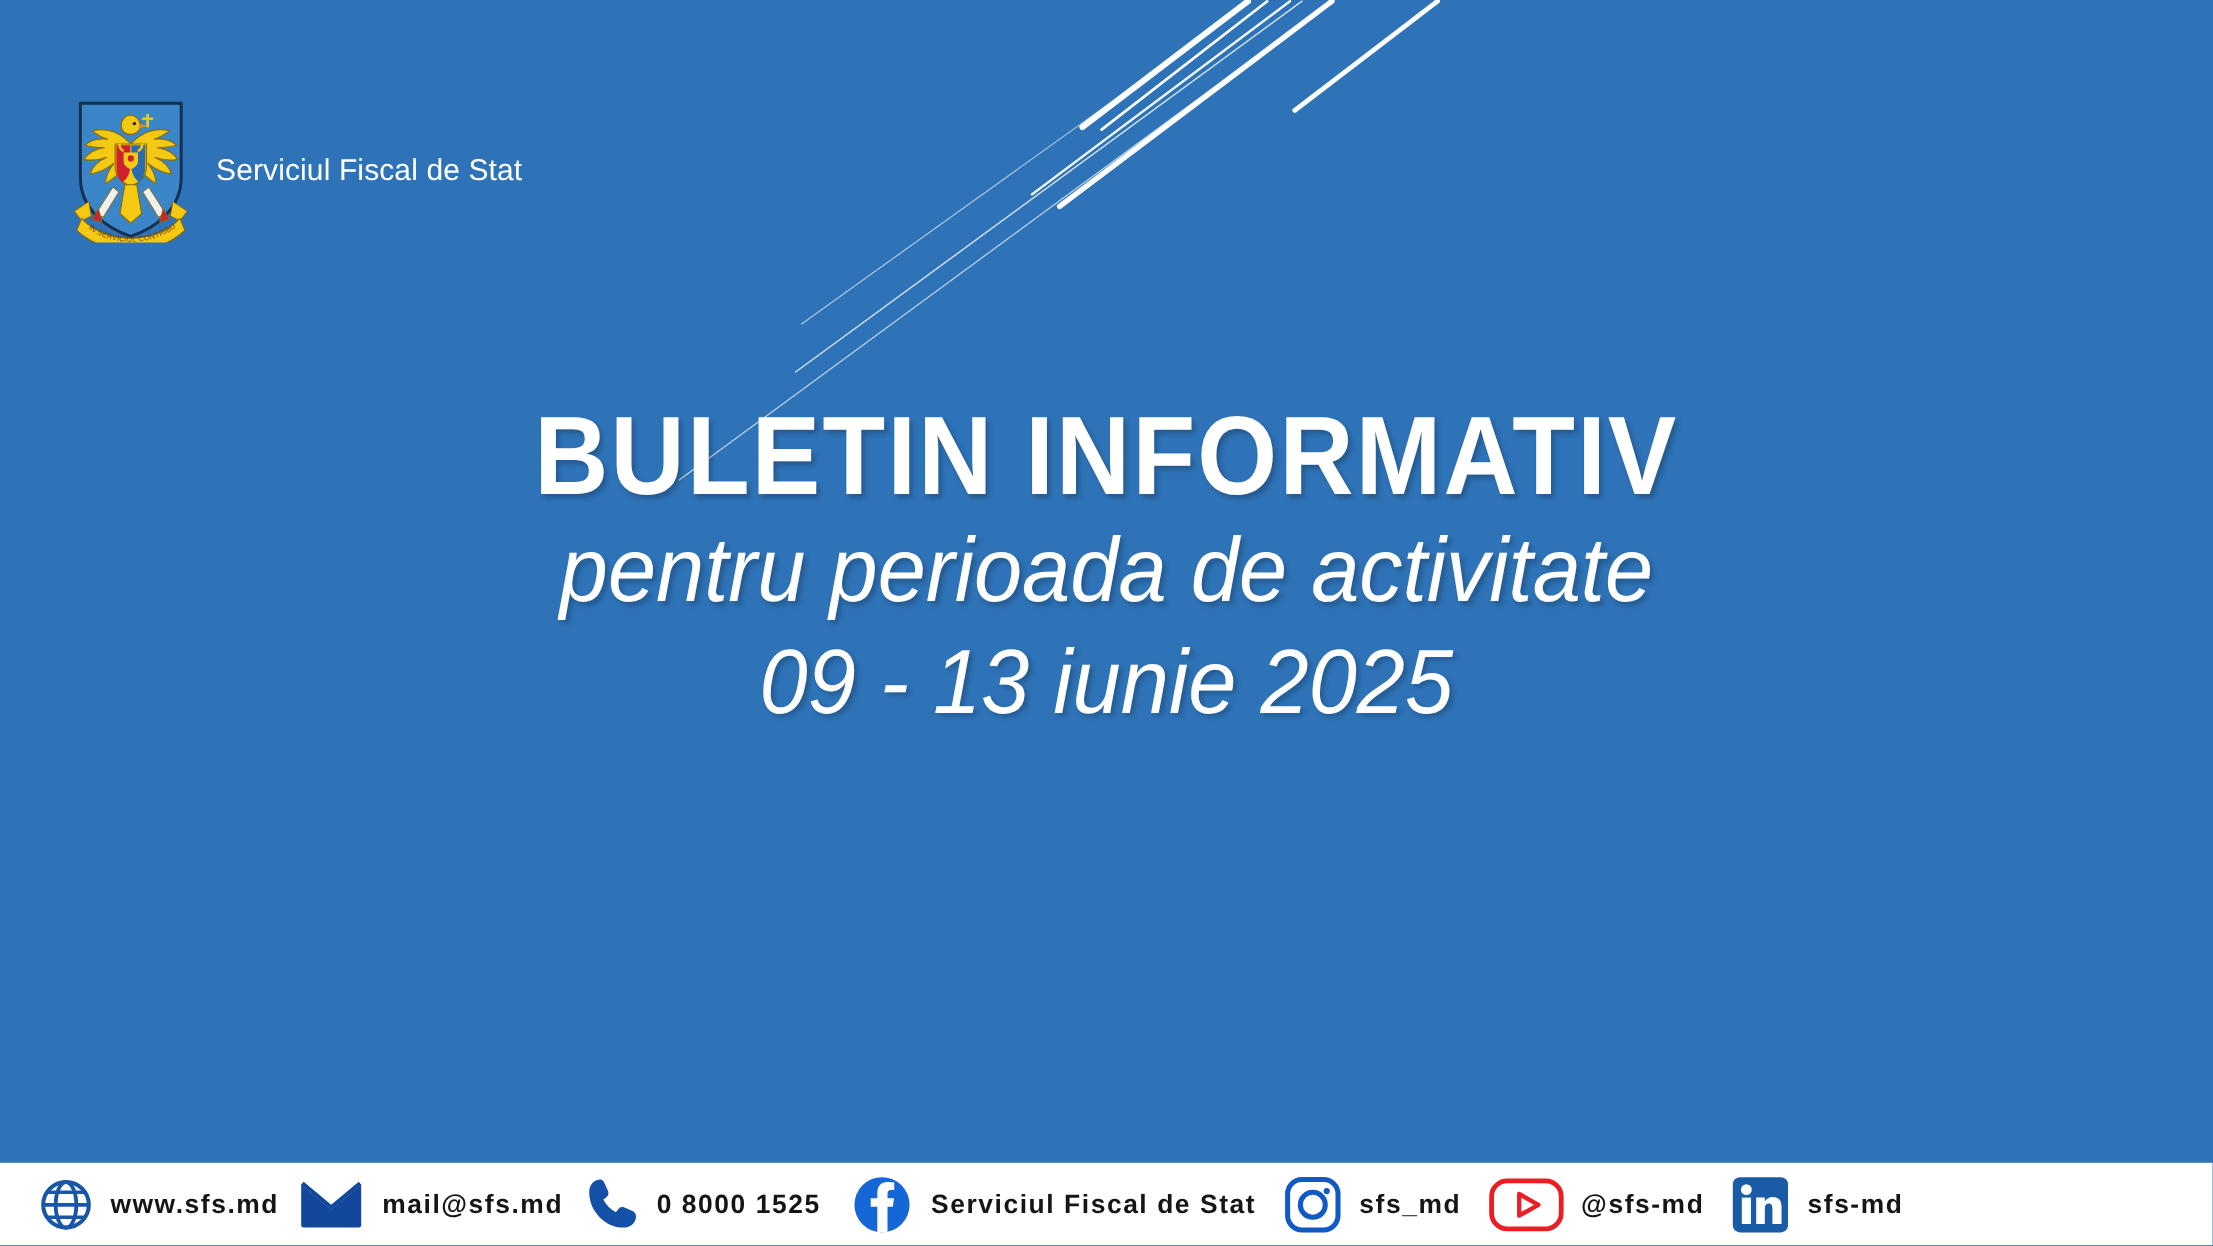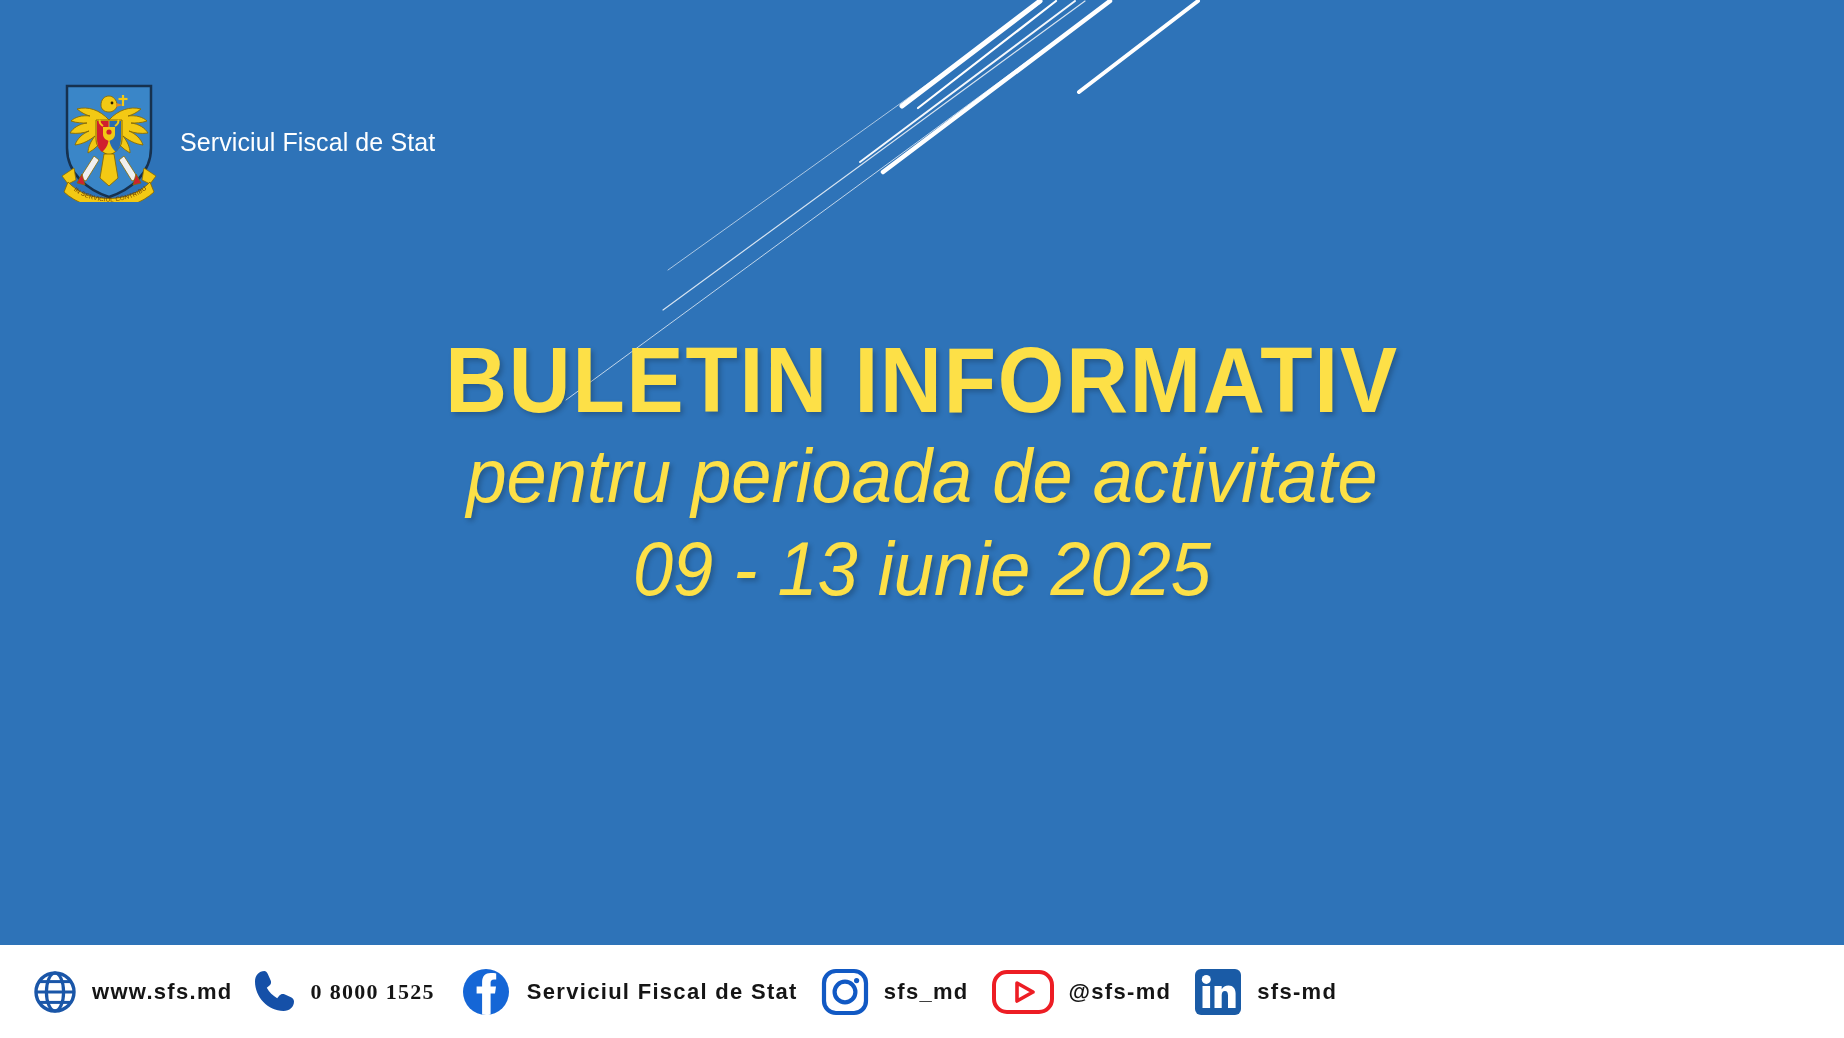--- a/index.html
+++ b/index.html
@@ -41,21 +41,21 @@
     letter-spacing:.1px;
     white-space:nowrap;
   }
 
   
   #titleblock {
     position:absolute;
     left:0; right:0;
     top:330px;
     text-align:center;
-    color:#fde047;
+    color:#ffffff;
     text-shadow:3px 3px 5px rgba(0,0,0,.22);
   }
   #main-title {
     font-size:93px;
     font-weight:700;
     letter-spacing:2px;
     line-height:1.08;
     transform:scaleX(.92);
   }
   #subtitle-1 {
@@ -70,21 +70,21 @@
     font-style:italic;
     font-weight:400;
     line-height:1.22;
     transform:scaleX(.95);
   }
 
   
   #footer {
     position:absolute;
     left:0; bottom:0;
-    width:1844px; height:93px;
+    width:1844px; height:69px;
     background:#ffffff;
     display:flex;
     align-items:center;
     padding-left:24px;
     padding-right:14px;
   }
   .contact {
     display:flex;
     align-items:center;
     flex:0 0 auto;
@@ -101,21 +101,21 @@
     font-weight:700;
     letter-spacing:1.3px;
     white-space:nowrap;
   }
   
   #c-web       { margin-left:8px;  }
   #c-web  .txt { margin-left:14px; }
   #c-mail      { margin-left:16px; }
   #c-mail .txt { margin-left:16px; }
   #c-phone      { margin-left:18px; }
-  #c-phone .txt { margin-left:14px;font-family:Liberation Serif, serif; }
+  #c-phone .txt { margin-left:14px; }
   #c-fb       { margin-left:26px; }
   #c-fb  .txt { margin-left:16px; }
   #c-ig       { margin-left:22px; }
   #c-ig  .txt { margin-left:14px; }
   #c-yt       { margin-left:22px; }
   #c-yt  .txt { margin-left:14px;text-align:center; }
   #c-li       { margin-left:22px; }
   #c-li  .txt { margin-left:14px; }
   #c-tg       { margin-left:22px; }
   #c-tg  .txt { margin-left:12px; }
@@ -205,20 +205,30 @@
           <circle cx="23" cy="23" r="19" fill="none" stroke="#1a56a8" stroke-width="3.4"></circle>
           <ellipse cx="23" cy="23" rx="8.6" ry="19" fill="none" stroke="#1a56a8" stroke-width="3.2"></ellipse>
           <line x1="4.2" y1="23" x2="41.8" y2="23" stroke="#1a56a8" stroke-width="3.2"></line>
           <line x1="8" y1="12.6" x2="38" y2="12.6" stroke="#1a56a8" stroke-width="3"></line>
           <line x1="8" y1="33.4" x2="38" y2="33.4" stroke="#1a56a8" stroke-width="3"></line>
         </svg>
       </span>
       <span class="txt">www.sfs.md</span>
     </div>
 
+    <div class="contact" id="c-mail">
+      <span class="ico">
+        <svg width="54" height="46" viewBox="0 0 54 46">
+          <rect x="2" y="4" width="50" height="38" rx="2" fill="#12479b"></rect>
+          <path d="M2 6 L27 27 L52 6 L52 4 L2 4 Z" fill="#ffffff"></path>
+          <path d="M3 5 L27 25 L51 5" fill="none" stroke="#12479b" stroke-width="3.2"></path>
+        </svg>
+      </span>
+      <span class="txt">mail@sfs.md</span>
+    </div>
 
     <div class="contact" id="c-phone">
       <span class="ico">
         <svg width="46" height="48" viewBox="0 0 46 48">
           <path d="M13.5 3 C8 3 4 7.5 4 13.5 C4 29 17 43 32.5 43 C38.5 43 43 39 43 33.5
                    C43 31.5 41.8 30 40 29.2 L33.4 26.3 C31.6 25.5 29.6 26 28.4 27.5 L26.2 30.2
                    C21.6 27.6 18.4 24.4 15.8 19.8 L18.5 17.6 C20 16.4 20.5 14.4 19.7 12.6
                    L16.8 6 C16 4.2 14.5 3 13.5 3 Z" fill="#1550a8"></path>
         </svg>
       </span>

